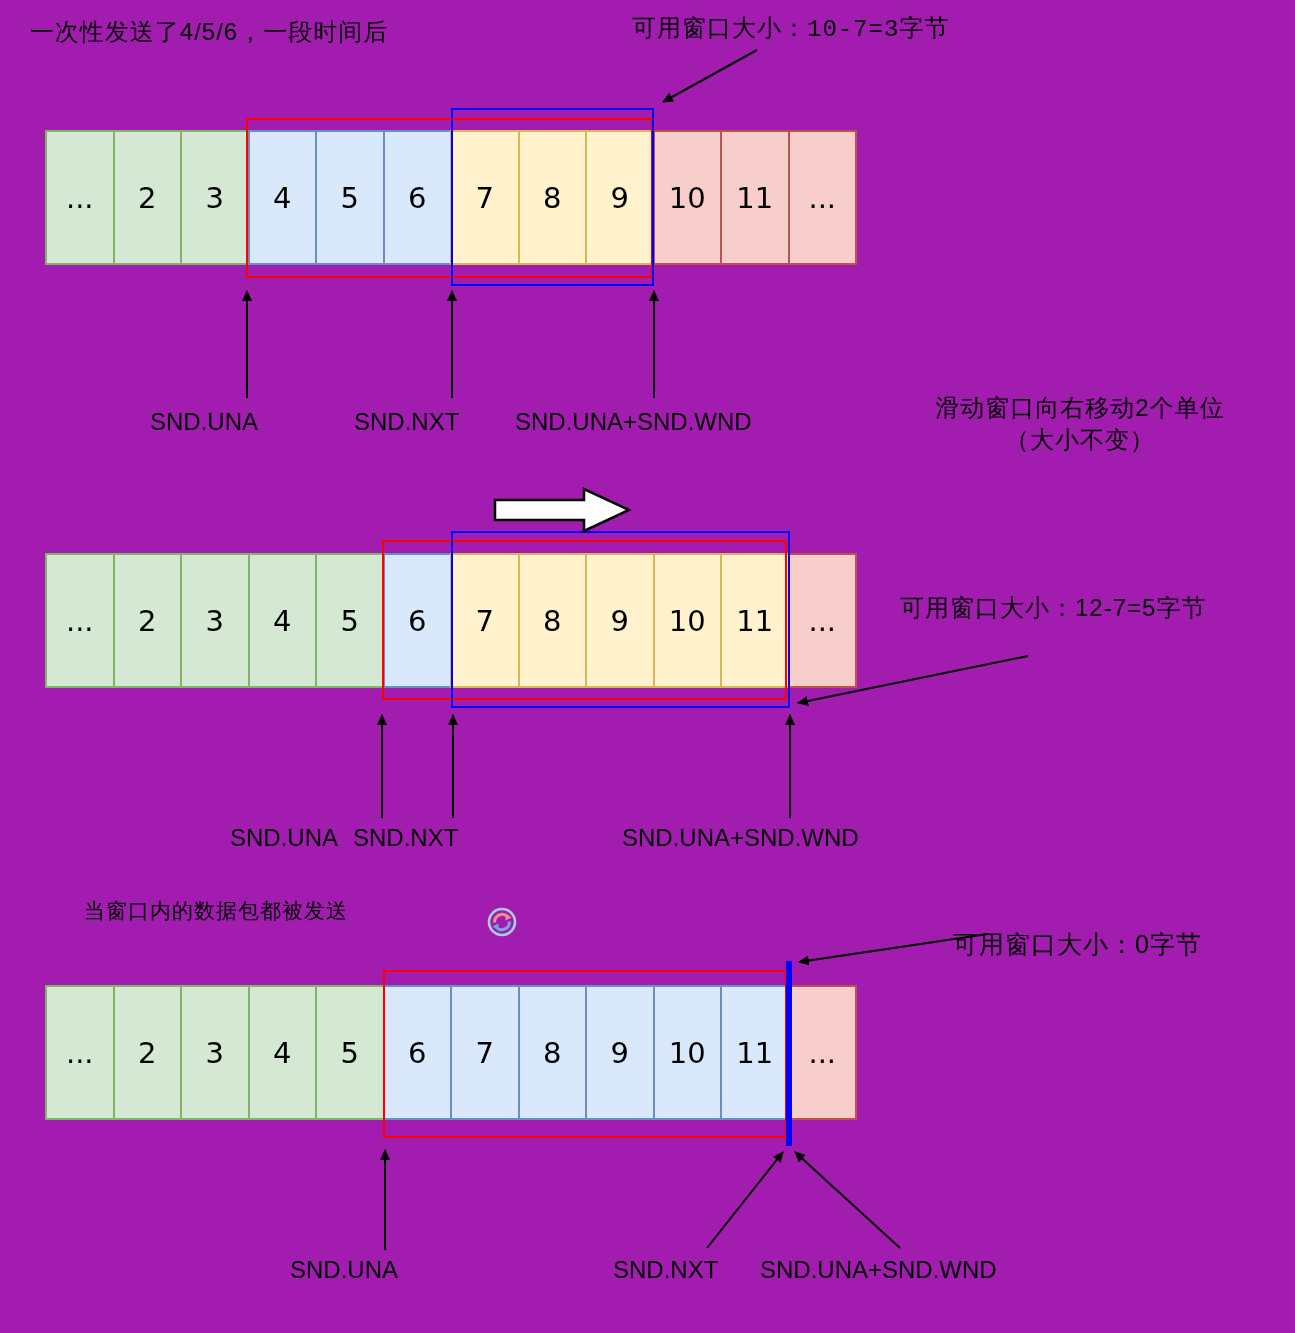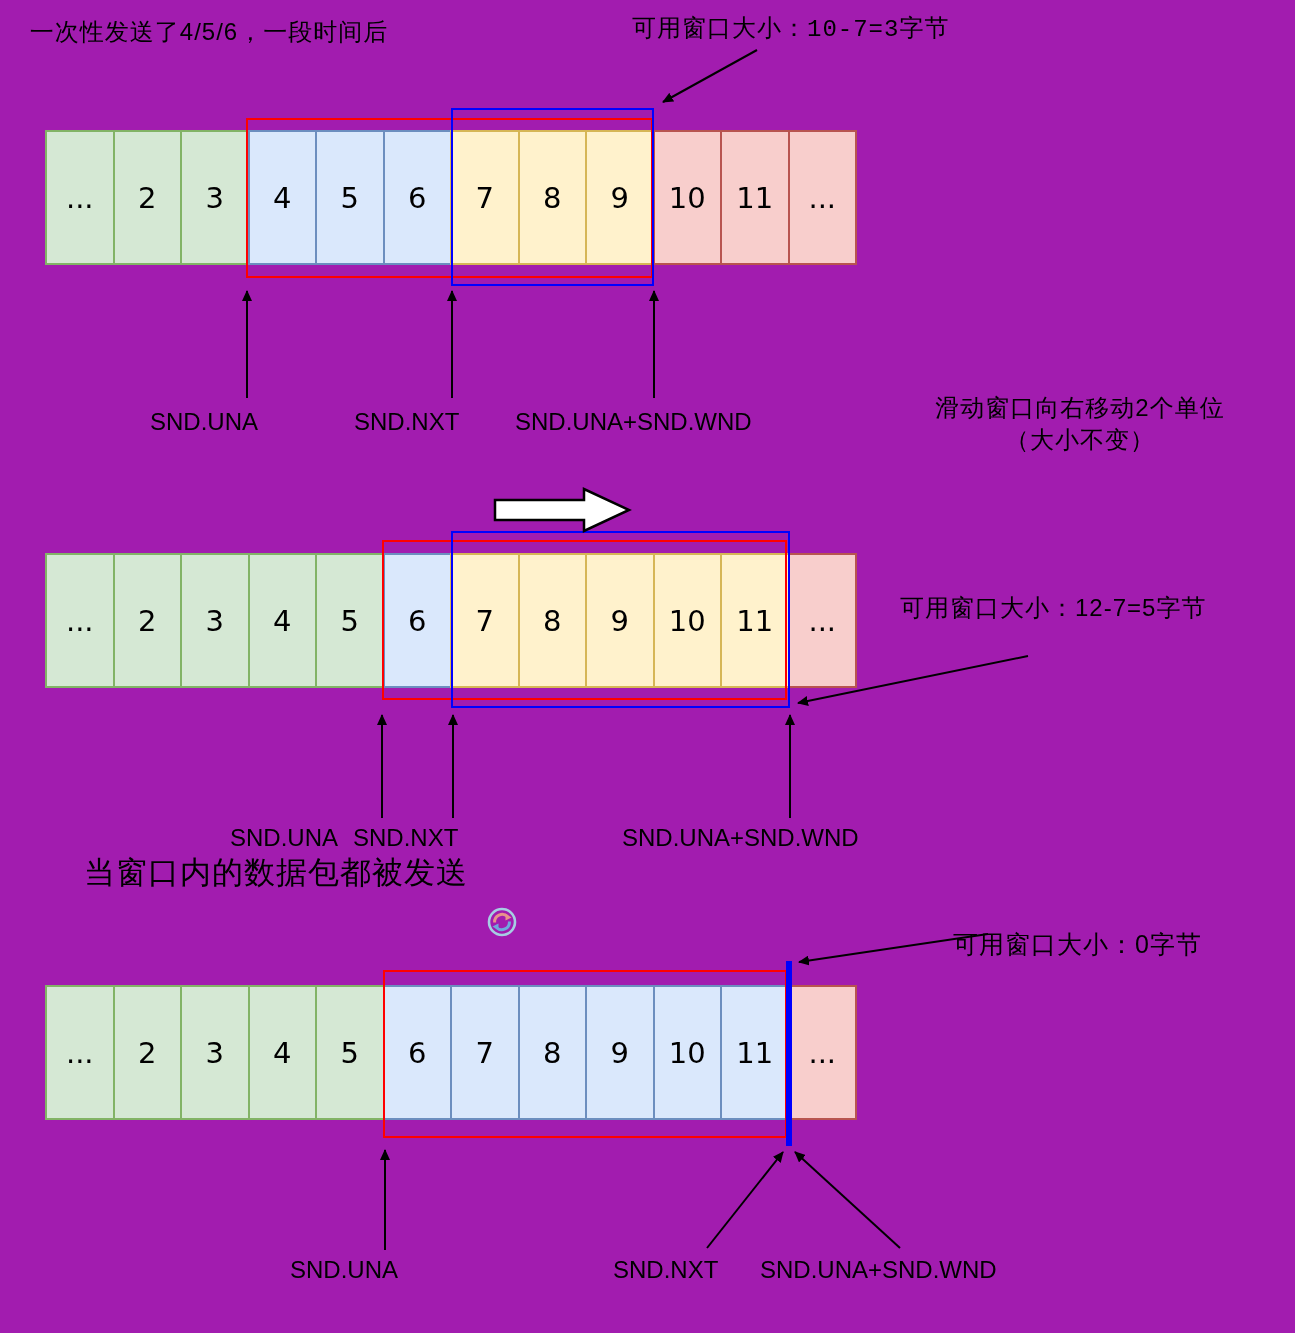--- a/index.html
+++ b/index.html
@@ -86,21 +86,21 @@
     </div>
   <div class="win-rect red-rect" style="left:382px;top:540px;width:405px;height:160px;"></div>
   <div class="win-rect blue-rect" style="left:451px;top:531px;width:339px;height:177px;"></div>
 
   <div class="cjk" style="left:900px;top:592px;">可用窗口大小：12-7=5字节</div>
 
   <div class="ptr-label" style="left:230px;top:824px;width:200px;">SND.UNA</div>
   <div class="ptr-label" style="left:353px;top:824px;width:200px;">SND.NXT</div>
   <div class="ptr-label" style="left:622px;top:824px;width:300px;">SND.UNA+SND.WND</div>
 
-  <div class="cjk" style="left:84px;top:857px;font-size:31px;">当窗口内的数据包都被发送</div>
+  <div class="cjk" style="left:84px;top:895px;font-size:21px;">当窗口内的数据包都被发送</div>
 
   <svg class="spinner" style="left:485px;top:905px;" width="34" height="34" viewBox="0 0 34 34">
     <circle cx="17" cy="17" r="13" fill="none" stroke="#a6cee3" stroke-width="2.6"></circle>
     <path d="M 22.5,11.5 A 7.6 7.6 0 0 0 9.6,17.5" fill="none" stroke="#e8938c" stroke-width="3"></path>
     <polygon points="20.5,8.5 26.5,12.5 20.5,15.5" fill="#e8938c"></polygon>
     <path d="M 11.5,22.5 A 7.6 7.6 0 0 0 24.4,16.5" fill="none" stroke="#6fa8dc" stroke-width="3"></path>
     <polygon points="13.5,25.5 7.5,21.5 13.5,18.5" fill="#6fa8dc"></polygon>
   </svg>
 
   <div class="cjk" style="left:953px;top:928px;font-size:25px;">可用窗口大小：0字节</div>

